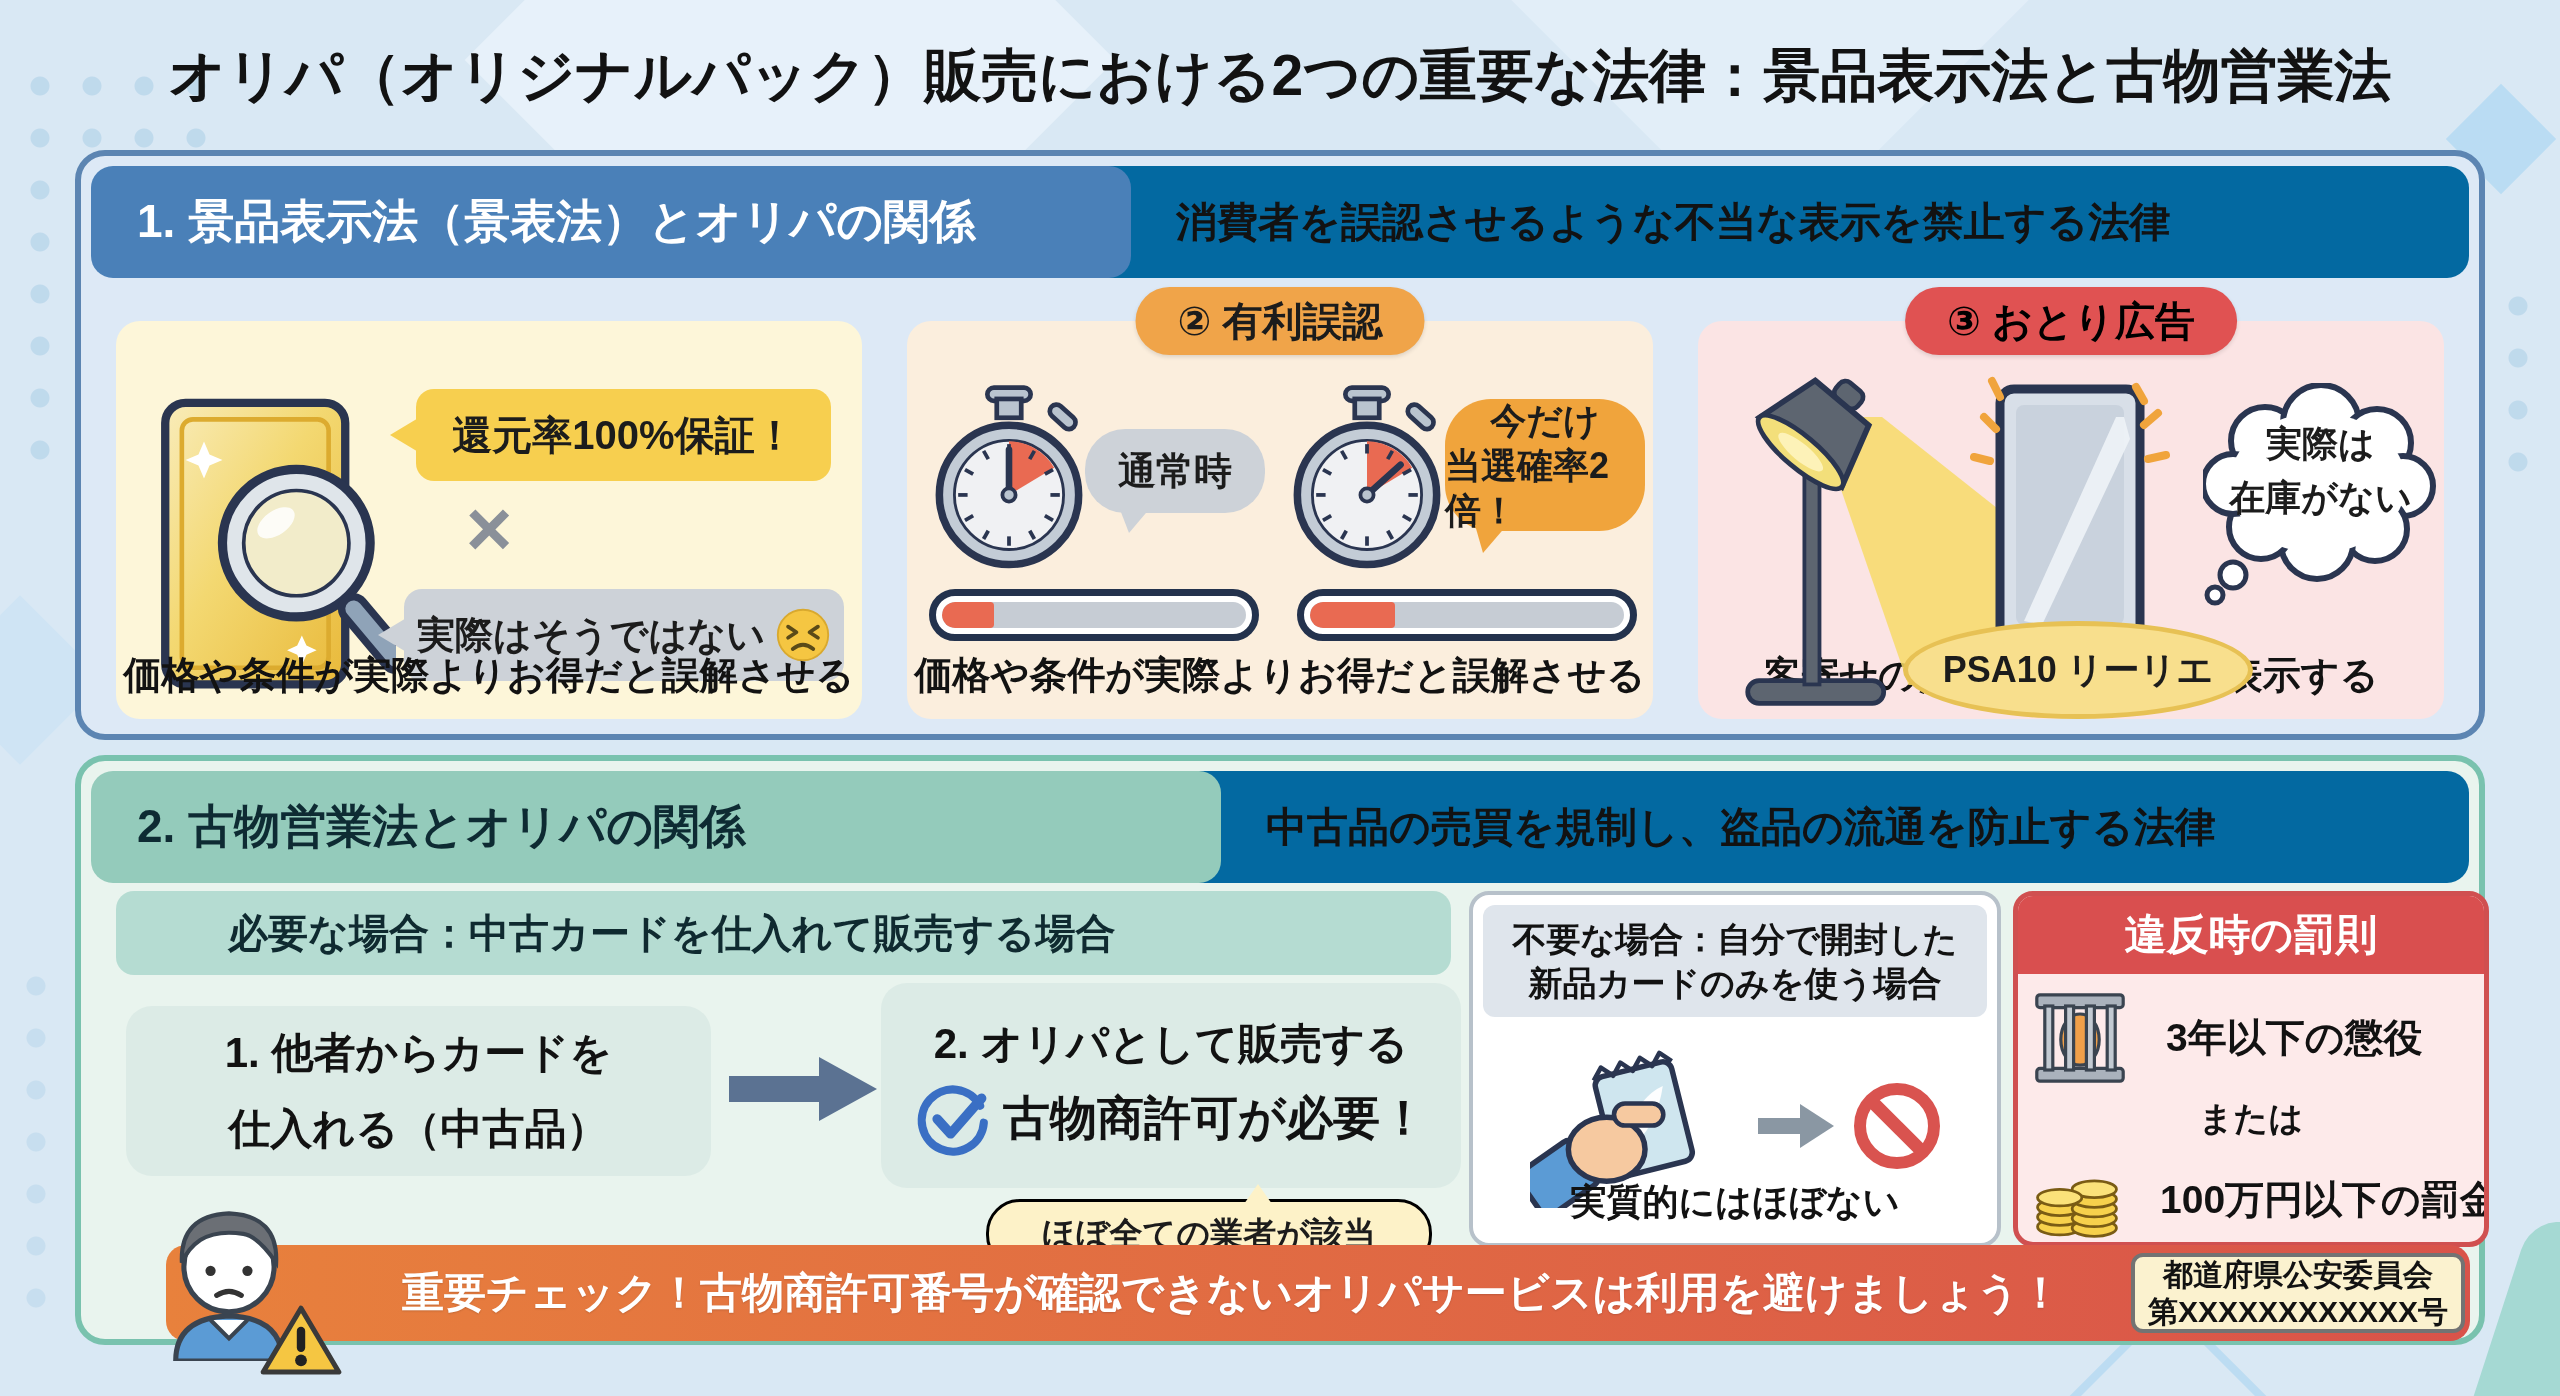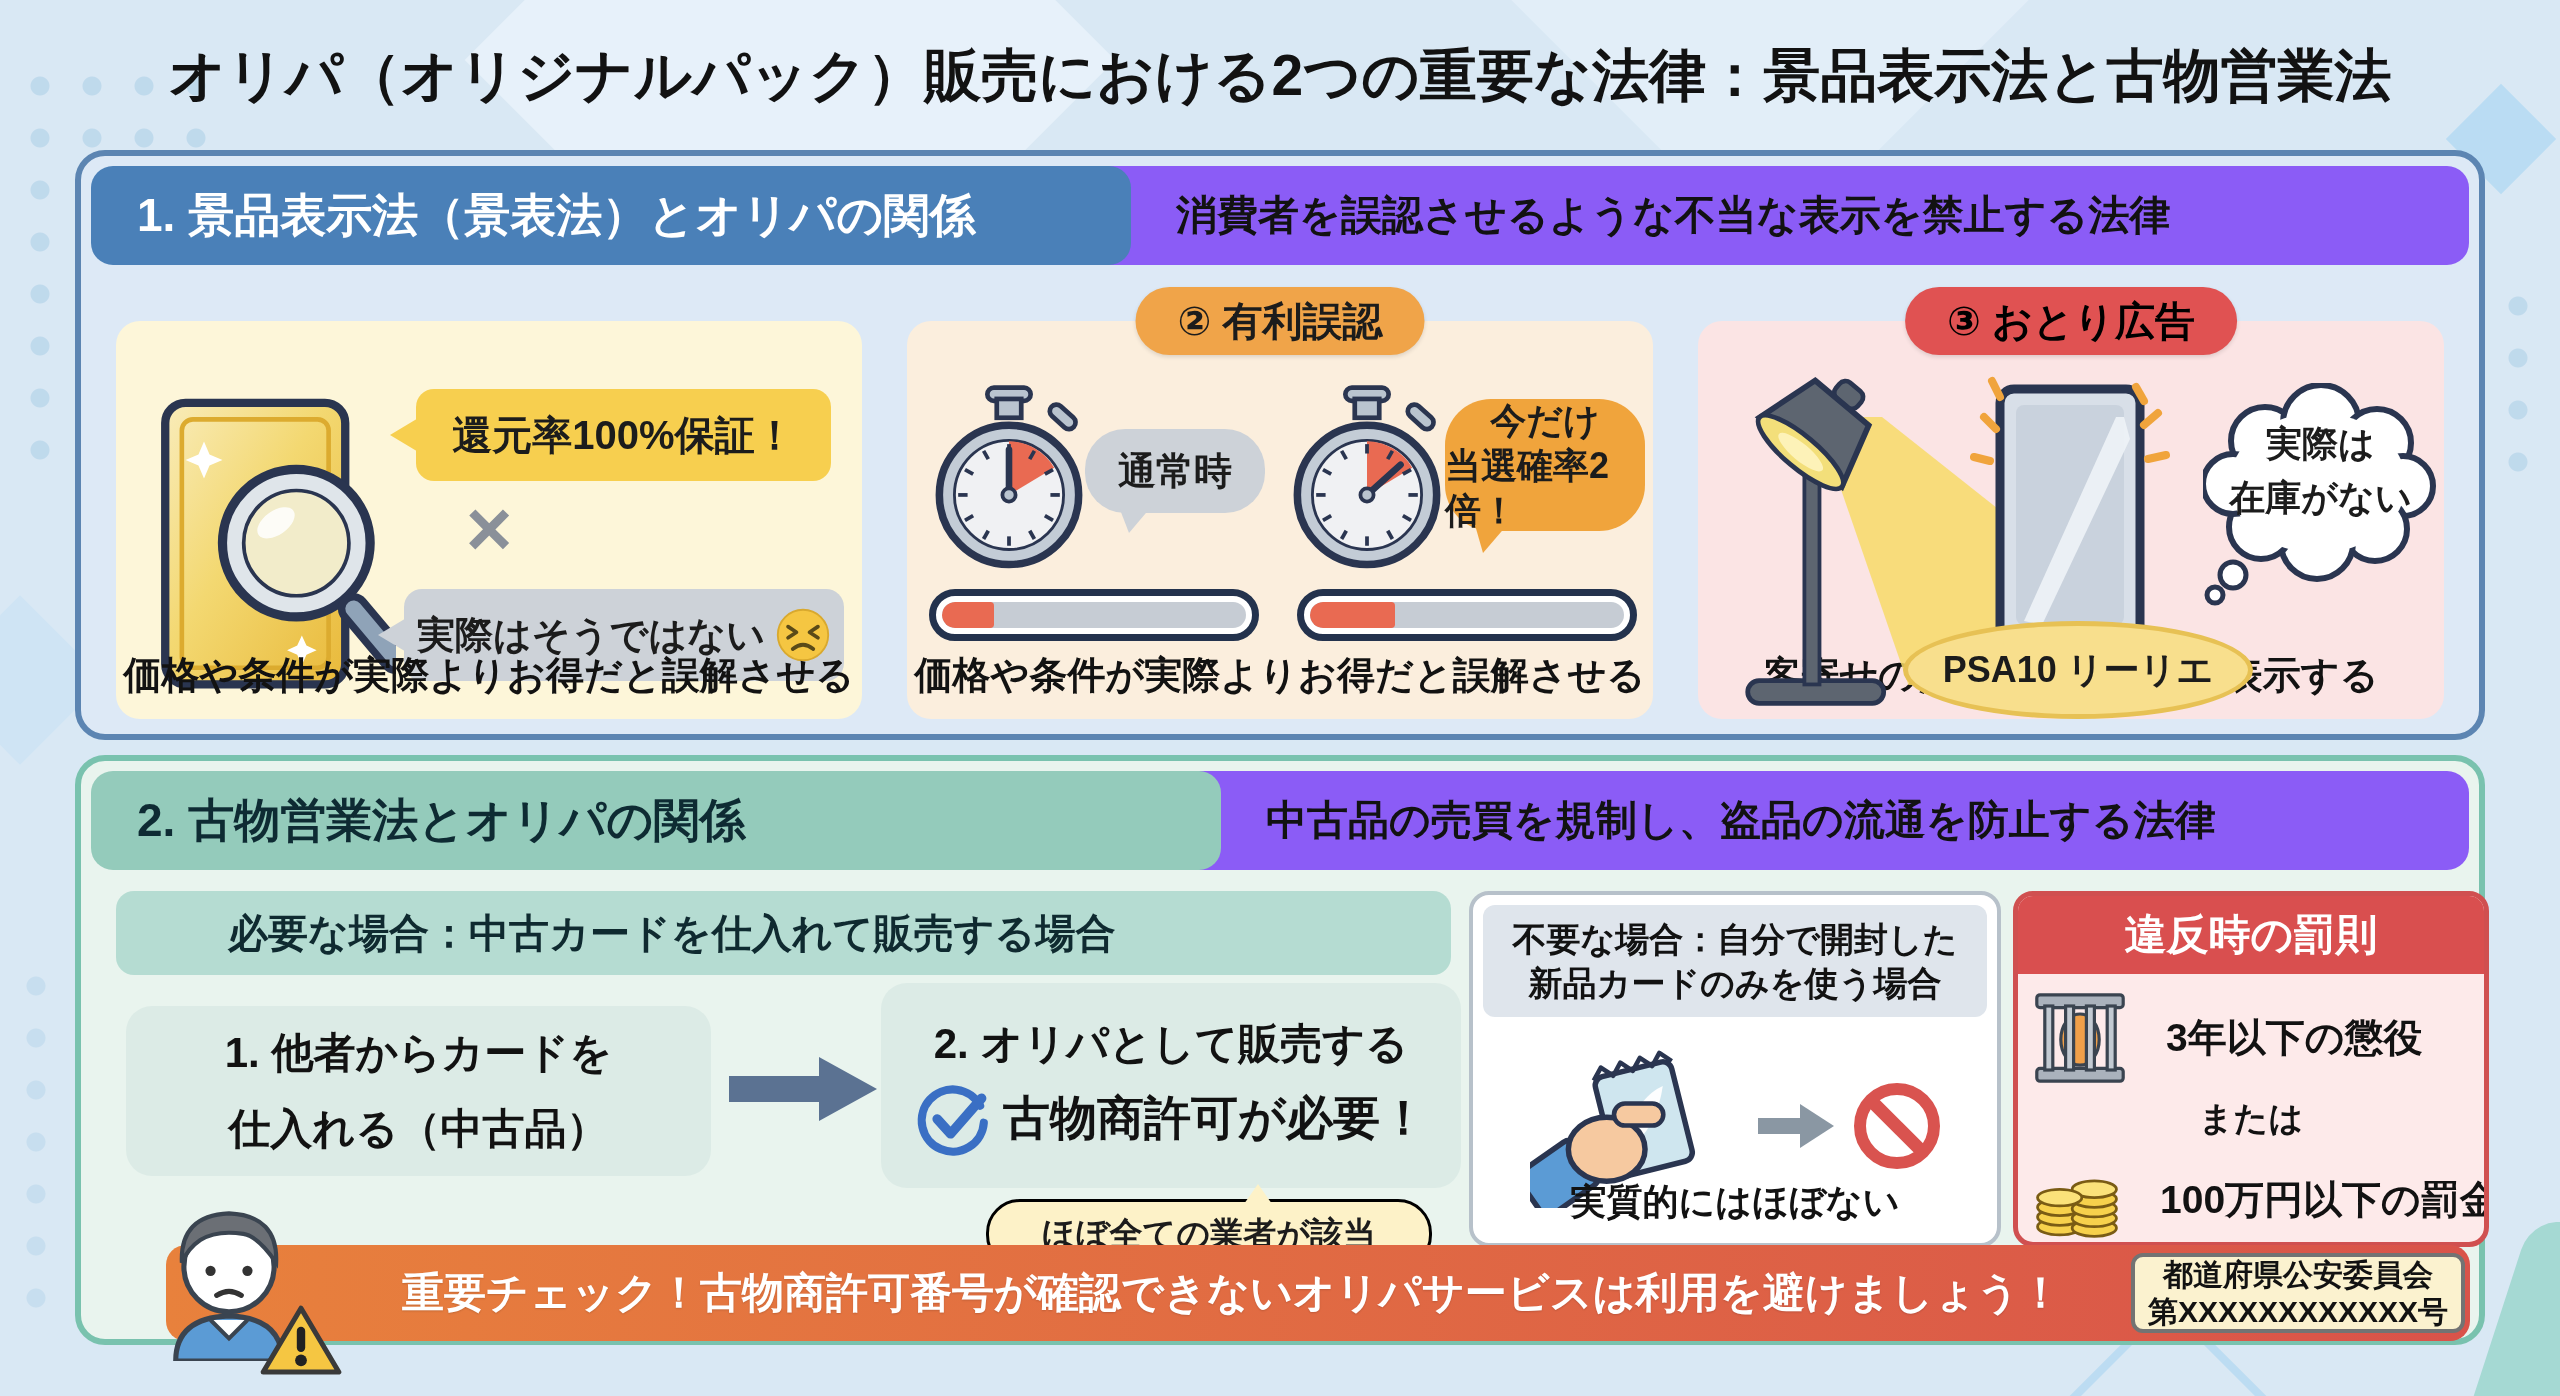--- a/index.html
+++ b/index.html
@@ -21,25 +21,25 @@
   .dia-left{left:-40px;top:620px;width:120px;height:120px;background:#cfe4f4;}
 
   
   .main-title{position:absolute;left:0;top:38px;width:100%;text-align:center;font-size:57px;font-weight:900;color:#121212;letter-spacing:0;}
 
   
   .section{position:absolute;border-radius:30px;}
   .sec1{left:75px;top:150px;width:2410px;height:590px;background:#dde9f6;border:6px solid #5c85b2;box-sizing:border-box;}
   .sec2{left:75px;top:755px;width:2410px;height:590px;background:#e9f4ee;border:6px solid #79c2ae;box-sizing:border-box;}
 
-  .sec-header{position:absolute;left:10px;top:10px;right:10px;height:99px;display:flex;}
+  .sec-header{position:absolute;left:10px;top:10px;right:10px;height:112px;display:flex;}
   .sec-pill{height:100%;border-radius:22px;display:flex;align-items:center;padding-left:46px;box-sizing:border-box;font-weight:900;white-space:nowrap;z-index:2;}
   .sec1 .sec-pill{width:1040px;background:#4a80b8;color:#ffffff;font-size:46px;}
   .sec2 .sec-pill{width:1130px;background:#94cbbb;color:#0e2b33;font-size:46px;}
-  .sec-band{flex:1;background:#8b5cf6;border-radius:0 22px 22px 0;margin-left:-30px;padding-left:75px;display:flex;align-items:center;font-size:41px;font-weight:900;color:#121212;white-space:nowrap;z-index:1;}
+  .sec-band{flex:1;background:#0369a1;border-radius:0 22px 22px 0;margin-left:-30px;padding-left:75px;display:flex;align-items:center;font-size:41px;font-weight:900;color:#121212;white-space:nowrap;z-index:1;}
 
   
   .panels{position:absolute;left:35px;right:35px;top:165px;bottom:15px;display:flex;gap:45px;}
   .panel{flex:1;position:relative;border-radius:24px;}
   .panel.p1{background:#fdf6d9;}
   .panel.p2{background:#fbeedd;}
   .panel.p3{background:#fbe4e4;}
   .badge{position:absolute;top:-34px;left:50%;transform:translateX(-50%);height:68px;padding:0 42px;border-radius:36px;display:flex;align-items:center;font-size:40px;font-weight:900;white-space:nowrap;box-shadow:0 2px 4px rgba(0,0,0,.12);}
   .badge.b1{background:#f2c84b;color:#1c1c1c;}
   .badge.b2{background:#f0a449;color:#1c1c1c;}

